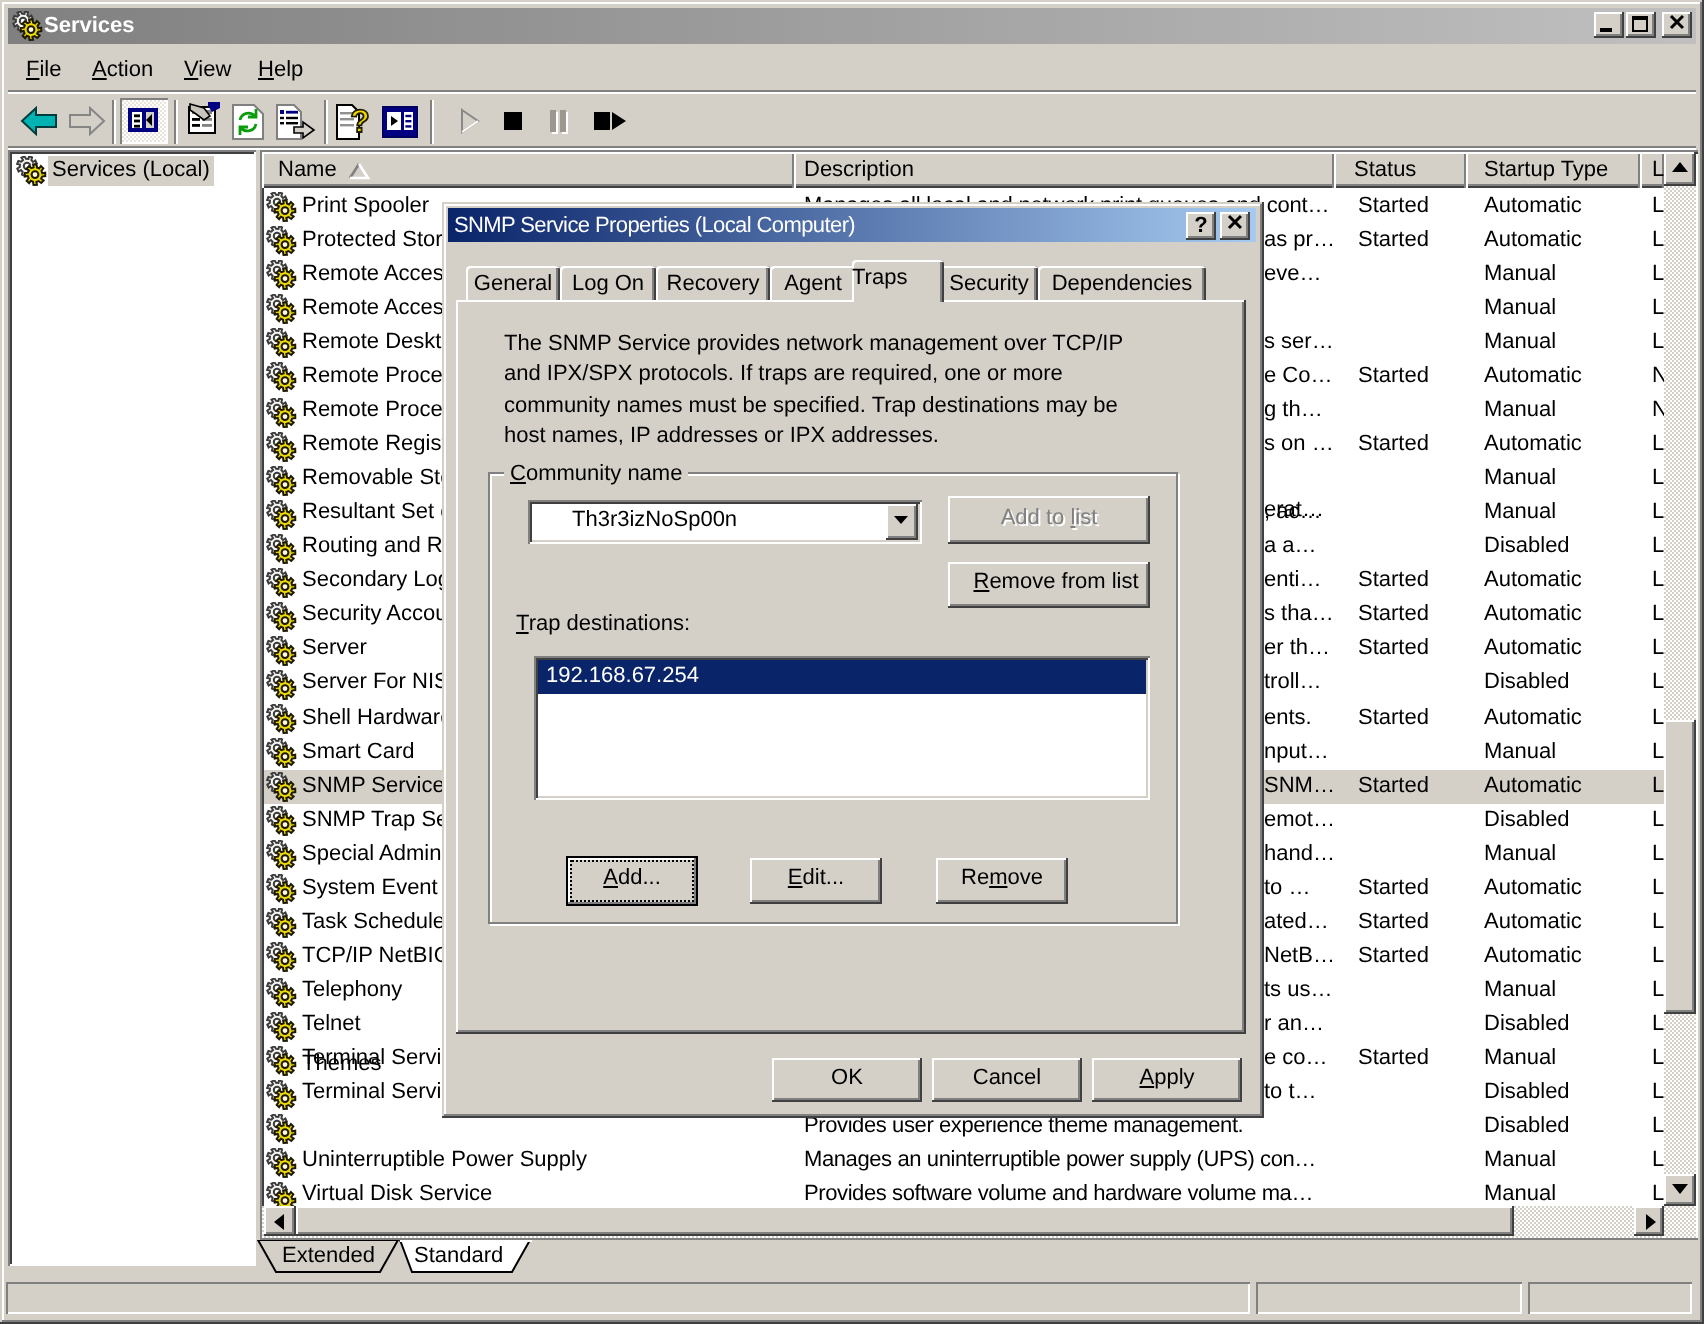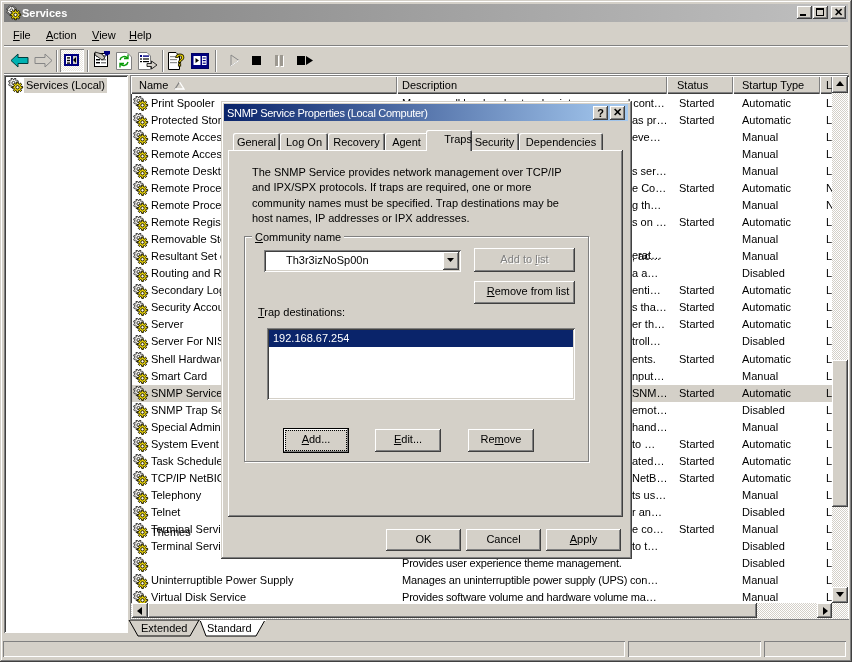--- a/index.html
+++ b/index.html
@@ -445,21 +445,21 @@
 <div class="abs" style="left:228px;top:150px;width:395px;height:367px;background:#d4d0c8;box-shadow:inset -1px -1px 0 #404040,inset 1px 1px 0 #fff,inset -2px -2px 0 #808080"></div>
 <div class="abs" style="left:233px;top:133px;width:47px;height:17px;background:#d4d0c8;box-shadow:inset 1px 1px 0 #fff,inset -1px 0 0 #404040,inset -2px 0 0 #808080;border-top-left-radius:2px;border-top-right-radius:2px"></div>
 <div class="abs" style="left:233px;top:136px;width:47px;text-align:center">General</div>
 <div class="abs" style="left:280px;top:133px;width:48px;height:17px;background:#d4d0c8;box-shadow:inset 1px 1px 0 #fff,inset -1px 0 0 #404040,inset -2px 0 0 #808080;border-top-left-radius:2px;border-top-right-radius:2px"></div>
 <div class="abs" style="left:280px;top:136px;width:48px;text-align:center">Log On</div>
 <div class="abs" style="left:328px;top:133px;width:57px;height:17px;background:#d4d0c8;box-shadow:inset 1px 1px 0 #fff,inset -1px 0 0 #404040,inset -2px 0 0 #808080;border-top-left-radius:2px;border-top-right-radius:2px"></div>
 <div class="abs" style="left:328px;top:136px;width:57px;text-align:center">Recovery</div>
 <div class="abs" style="left:385px;top:133px;width:43px;height:17px;background:#d4d0c8;box-shadow:inset 1px 1px 0 #fff,inset -1px 0 0 #404040,inset -2px 0 0 #808080;border-top-left-radius:2px;border-top-right-radius:2px"></div>
 <div class="abs" style="left:385px;top:136px;width:43px;text-align:center">Agent</div>
 <div class="abs" style="left:426px;top:130px;width:46px;height:21px;background:#d4d0c8;box-shadow:inset 1px 1px 0 #fff,inset -1px 0 0 #404040,inset -2px 0 0 #808080;border-top-left-radius:2px;border-top-right-radius:2px;z-index:3"></div>
-<div class="abs" style="left:426px;top:133px;width:46px;text-align:right;z-index:4">Traps</div>
+<div class="abs" style="left:426px;top:133px;width:46px;text-align:left;z-index:4">Traps</div>
 <div class="abs" style="left:470px;top:133px;width:49px;height:17px;background:#d4d0c8;box-shadow:inset 1px 1px 0 #fff,inset -1px 0 0 #404040,inset -2px 0 0 #808080;border-top-left-radius:2px;border-top-right-radius:2px"></div>
 <div class="abs" style="left:470px;top:136px;width:49px;text-align:center">Security</div>
 <div class="abs" style="left:519px;top:133px;width:84px;height:17px;background:#d4d0c8;box-shadow:inset 1px 1px 0 #fff,inset -1px 0 0 #404040,inset -2px 0 0 #808080;border-top-left-radius:2px;border-top-right-radius:2px"></div>
 <div class="abs" style="left:519px;top:136px;width:84px;text-align:center">Dependencies</div>
 
 <div class="abs" style="left:252px;top:165px;width:330px;line-height:15.4px">The SNMP Service provides network management over TCP/IP and IPX/SPX protocols. If traps are required, one or more community names must be specified. Trap destinations may be host names, IP addresses or IPX addresses.</div>
 
 <div class="abs" style="left:244px;top:236px;width:345px;height:226px;border:1px solid #808080;box-shadow:inset 1px 1px 0 #fff,1px 1px 0 #fff"></div>
 <div class="abs" style="left:252px;top:231px;background:#d4d0c8;padding:0 3px"><u>C</u>ommunity name</div>
 

